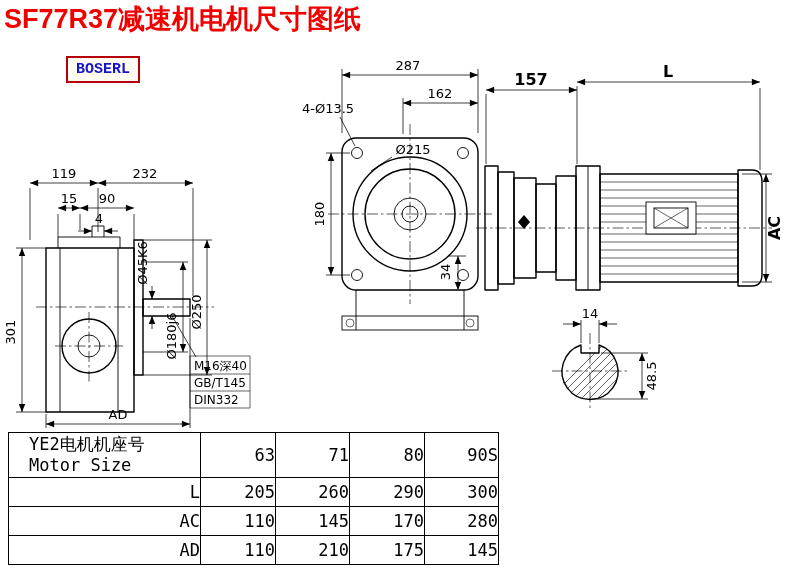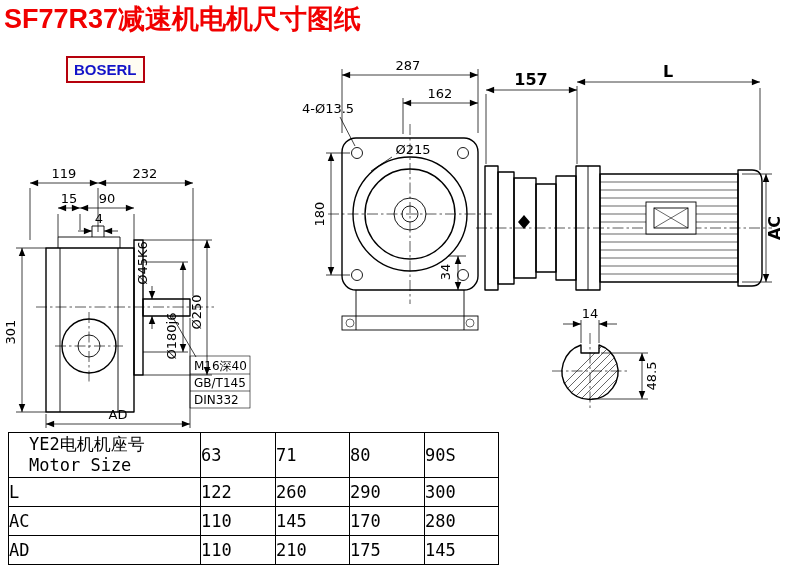--- a/index.html
+++ b/index.html
@@ -4,35 +4,35 @@
 <style>
   *{margin:0;padding:0;box-sizing:border-box}
   html,body{width:800px;height:571px;background:#fff}
   body{font-family:"DejaVu Sans",sans-serif;position:relative;overflow:hidden}
   .page{position:relative;width:800px;height:493px;background:#fff}
   .title{position:absolute;left:4px;top:1px;font-size:27px;font-weight:bold;color:#f10000;
          font-family:"Liberation Sans","DejaVu Sans",sans-serif;white-space:nowrap}
   .logo{position:absolute;left:66px;top:56px;min-width:74px;height:27px;padding:0 6px;
         border:2px solid #b5000c;color:#1414c8;font-weight:bold;font-size:15px;
         display:flex;align-items:center;justify-content:center;background:#fffdf2;
-        font-family:Liberation Sans, sans-serif}
+        font-family:Liberation Mono, monospace}
   svg.drawing{position:absolute;left:0;top:0}
   
   .ol{stroke:#000;stroke-width:1.4;fill:none;stroke-linejoin:round}
   .ol2{stroke:#000;stroke-width:0.9;fill:none}
   .thin{stroke:#000;stroke-width:0.75;fill:none}
   .cl{stroke:#000;stroke-width:0.65;fill:none;stroke-dasharray:11 3 2.5 3}
   .hl{stroke:#000;stroke-width:0.6;fill:none}
   text.dim{font:13px "DejaVu Sans",sans-serif;fill:#000}
   text.dimsm{font:12px "DejaVu Sans",sans-serif;fill:#000}
   text.dimbig{font:bold 16px "DejaVu Sans",sans-serif;fill:#000}
   
   .dim-table{position:absolute;left:8px;top:432px;border-collapse:collapse;table-layout:fixed;
              font-family:"DejaVu Sans Mono","Liberation Mono",monospace;color:#000;background:#fff}
-  .dim-table td{border:1px solid #000;text-align:left;font-size:17px;vertical-align:middle}
+  .dim-table td{border:1px solid #000;text-align:right;font-size:17px;vertical-align:middle}
   .dim-table tr.hdr td{height:45px}
   .dim-table tr.row td{height:29px}
   .dim-table td.lbl{text-align:left;padding-left:20px;line-height:1.25}
 </style>
 </head>
 <body>
 
 <div class="page">
 
   <div class="title">SF77R37减速机电机尺寸图纸</div>
@@ -255,21 +255,21 @@
           <div>YE2电机机座号</div>
           <div>Motor Size</div>
         </td>
         <td>63</td>
         <td>71</td>
         <td>80</td>
         <td>90S</td>
       </tr>
       <tr class="row">
         <td>L</td>
-        <td>122</td>
+        <td>205</td>
         <td>260</td>
         <td>290</td>
         <td>300</td>
       </tr>
       <tr class="row">
         <td>AC</td>
         <td>110</td>
         <td>145</td>
         <td>170</td>
         <td>280</td>

